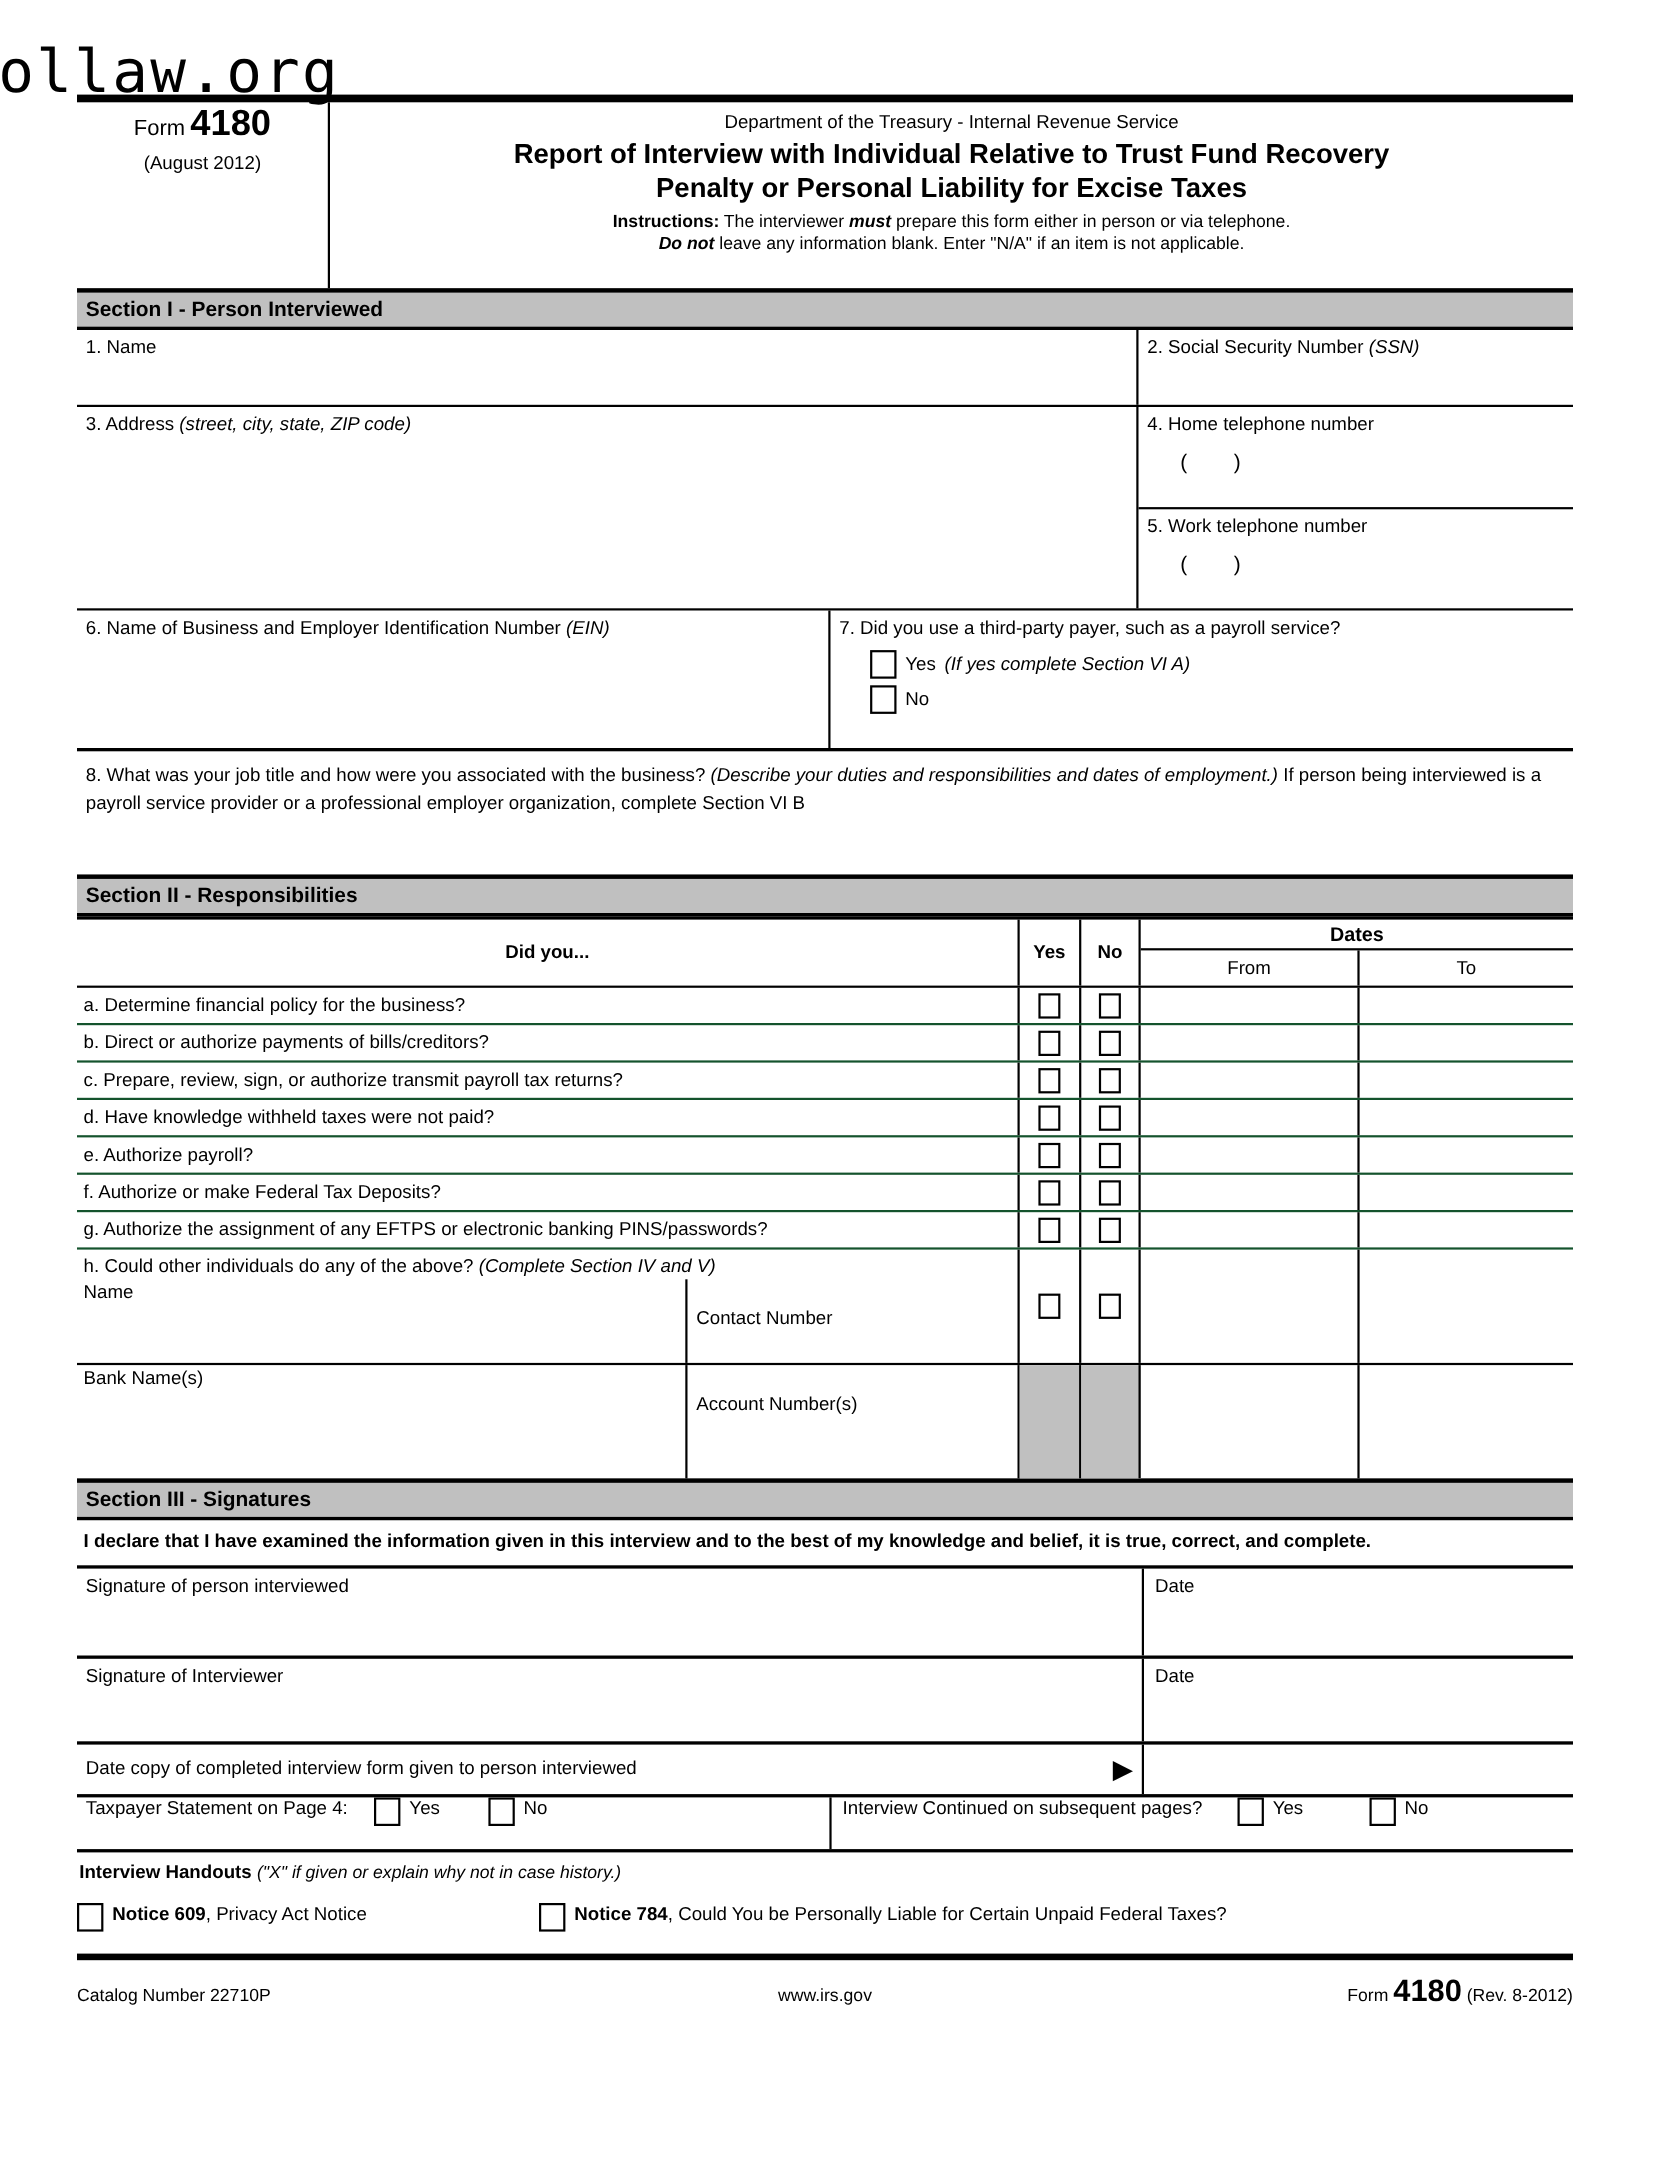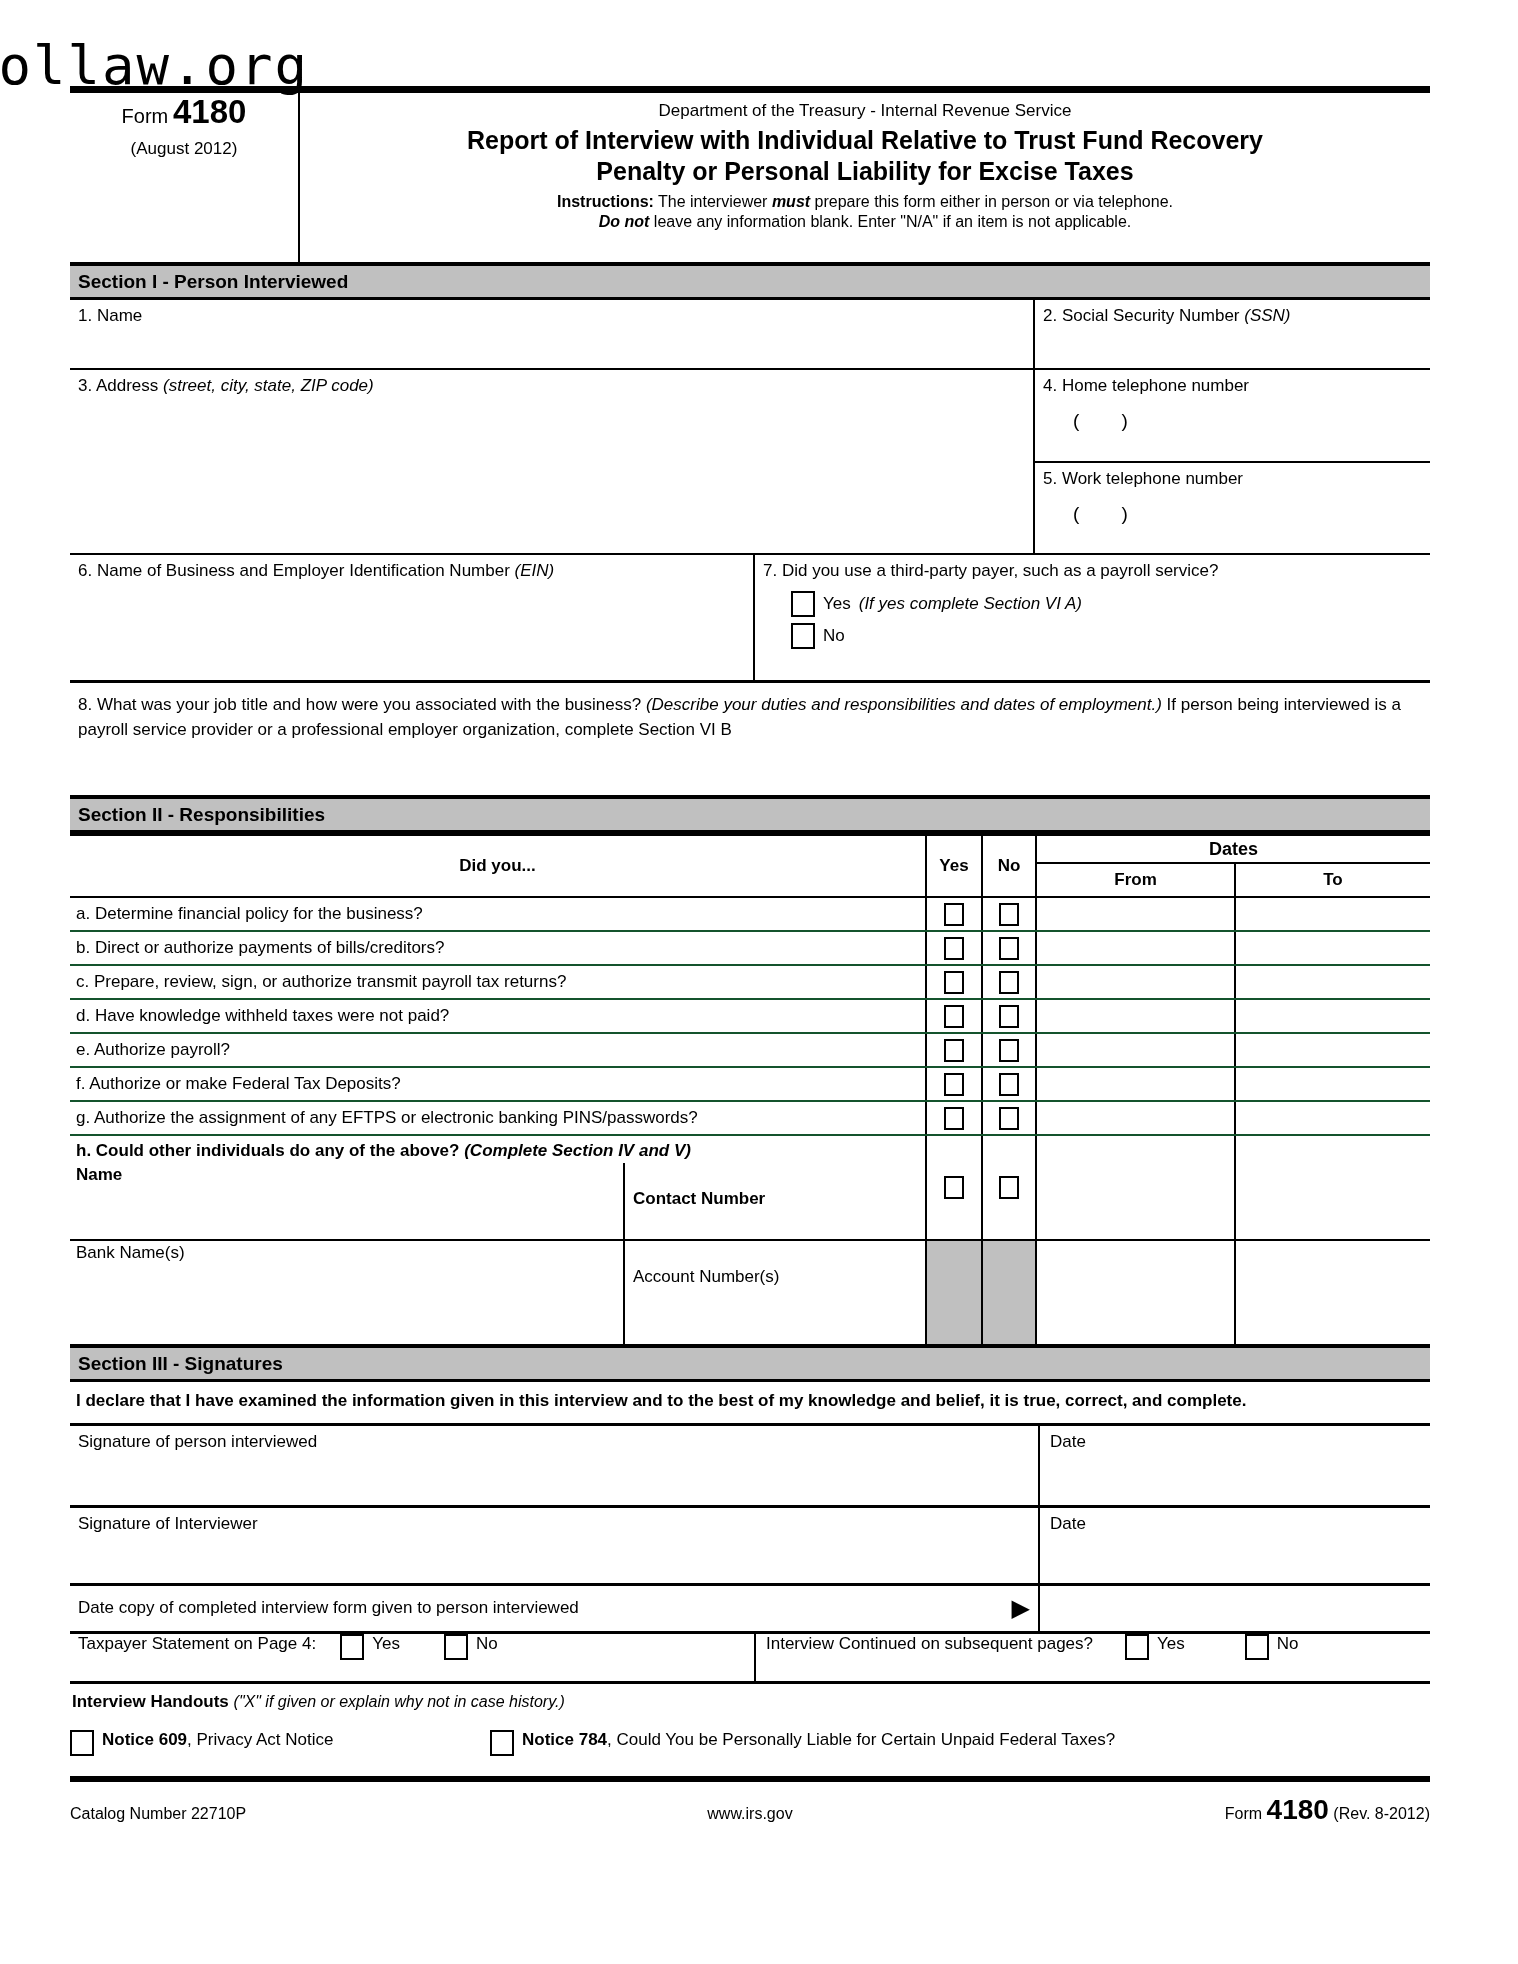--- a/index.html
+++ b/index.html
@@ -48,21 +48,21 @@
   .t2 .c-label { width:857px; }
   .t2 .c-yes { width:56px; }
   .t2 .c-no { width:54px; }
   .t2 .c-from { width:199px; }
   .t2 .c-to { flex:1; }
   .t2-headrow { height:62px; border-bottom:2px solid #000; }
   .t2-headrow .hc { display:flex; align-items:center; justify-content:center; font-weight:bold; }
   .c-dates { flex:1; display:flex; flex-direction:column; }
   .dates-top { height:28px; border-bottom:2px solid #000; display:flex; align-items:center; justify-content:center; font-weight:bold; font-size:18px; }
   .dates-sub { flex:1; display:flex; }
-  .dates-sub div { display:flex; align-items:center; justify-content:center; font-weight:bold; }
+  .dates-sub div { display:flex; align-items:center; justify-content:center; font-weight:normal; }
   .t2-row { height:34px; border-bottom:2px solid #14532d; }
   .t2-row .lab { display:flex; align-items:center; padding-left:6px; }
   .ckcell { display:flex; align-items:center; justify-content:center; }
   .shade { background:#c0c0c0; }
   .bigrow { display:flex; }
   .bigrow .lblock { display:flex; flex-direction:column; }
   .sub2 { flex:1; display:flex; }
   .sub2 .s-left { width:555px; border-right:2px solid #000; padding:2px 6px; }
   .sub2 .s-right { flex:1; padding:2px 8px;margin-top:24px; }
 
@@ -251,21 +251,21 @@
       <div class="c-yes br ckcell">
           <span class="cb-sm"></span>
         </div>
       <div class="c-no br ckcell">
           <span class="cb-sm"></span>
         </div>
       <div class="c-from br"></div>
       <div class="c-to"></div>
     </div>
 
-    <div class="bigrow bb" style="height:105px;font-weight:bold;">
+    <div class="bigrow bb" style="height:105px;">
       <div class="c-label br lblock">
         <div style="padding:5px 6px 2px 6px;">
           <span>h. Could other individuals do any of the above? </span><span class="i">(Complete Section IV and V)</span>
         </div>
         <div class="sub2">
           <div class="s-left"><span>Name</span></div>
           <div class="s-right"><span>Contact Number</span></div>
         </div>
       </div>
       <div class="c-yes br ckcell">

